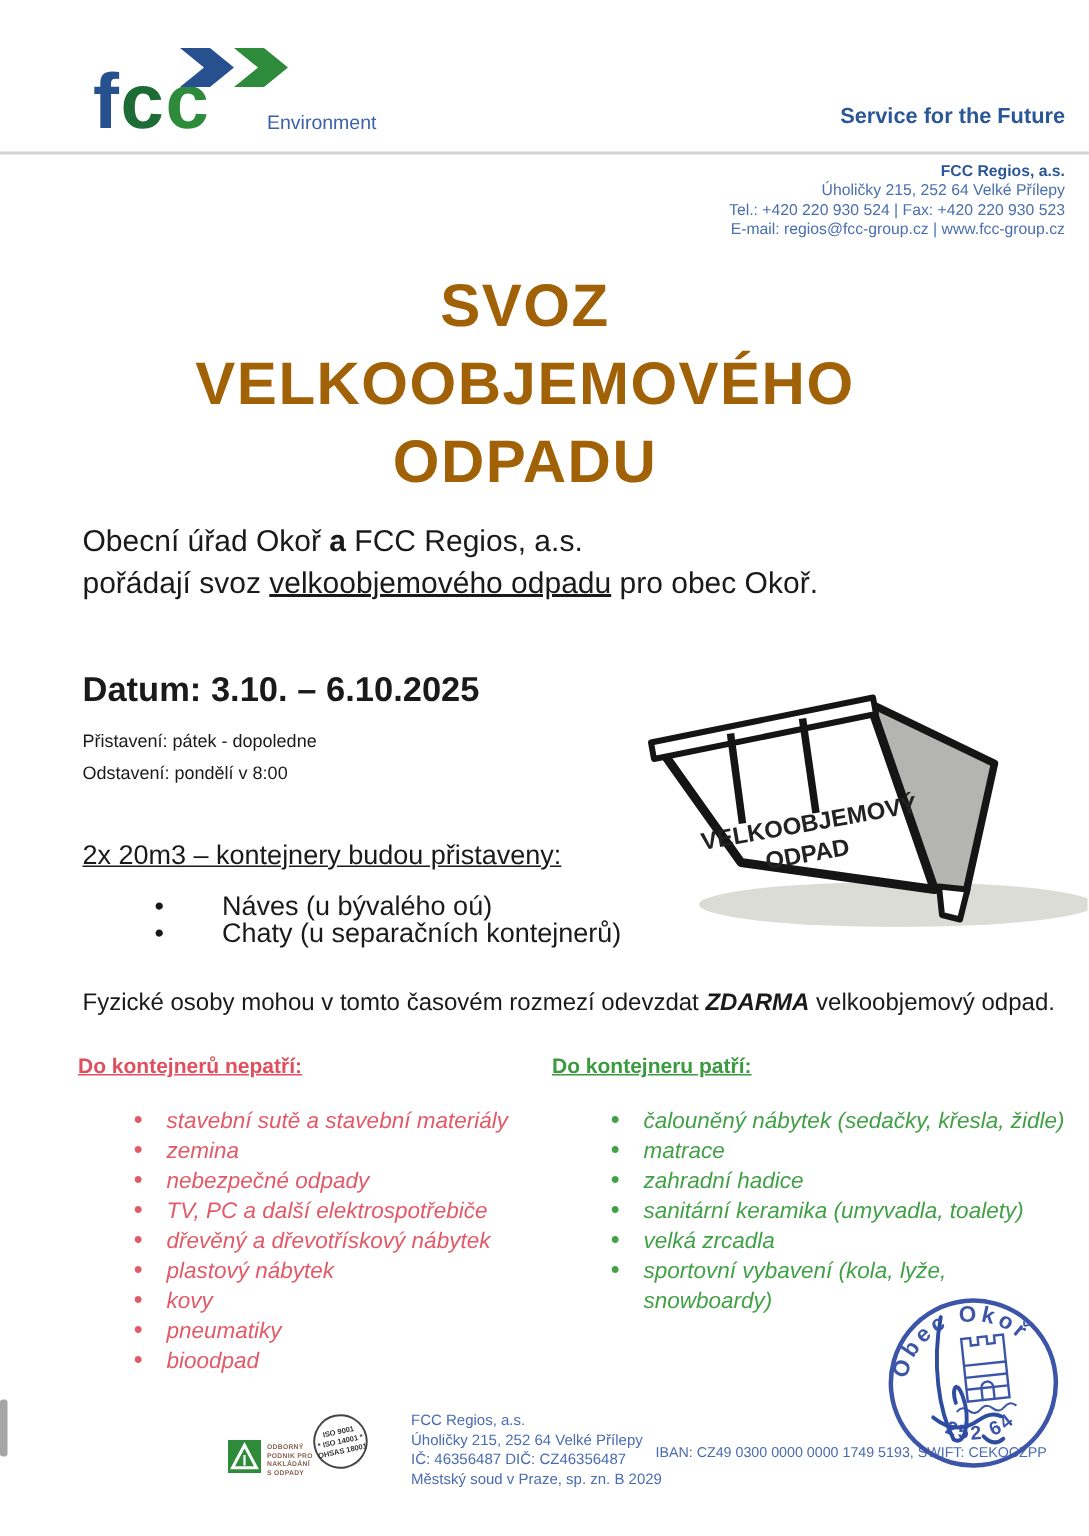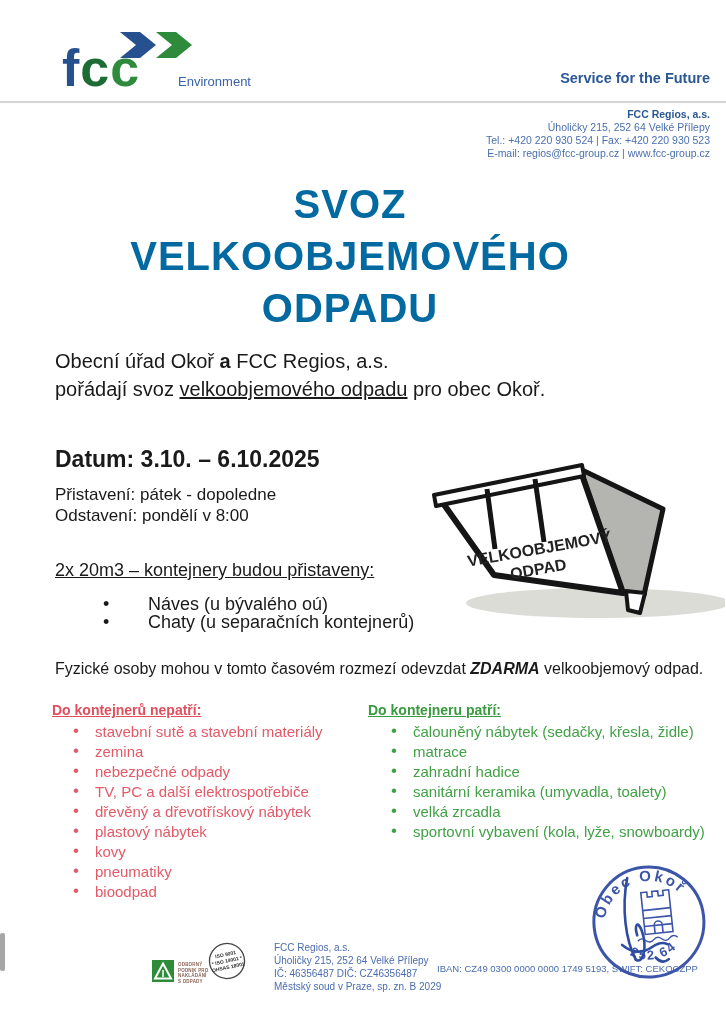--- a/index.html
+++ b/index.html
@@ -16,46 +16,46 @@
   .logo-letters .l-green2{color:#2e8b3c;}
   .logo-sub{position:absolute;left:178px;top:74px;font-size:13px;color:#3b62a8;}
   .chevrons{position:absolute;left:120px;top:30px;}
   .tagline{position:absolute;right:16px;top:70px;font-size:14.5px;font-weight:bold;color:#2b5797;}
   .head-rule{position:absolute;left:0;top:101px;width:726px;height:2px;background:#d4d4d4;}
   .contact{position:absolute;right:16px;top:108px;text-align:right;font-size:10.5px;line-height:13px;color:#4a6fad;}
   .contact .co{font-weight:bold;color:#2b5797;}
 
   
   .title{position:absolute;left:0;top:178px;width:700px;text-align:center;
-         font-size:40px;font-weight:bold;line-height:52px;color:#0369a1;letter-spacing:1px;}
+         font-size:40px;font-weight:bold;line-height:52px;color:#a16207;letter-spacing:1px;}
 
   
   .intro{position:absolute;left:55px;top:347px;font-size:20px;line-height:28px;}
   .intro b{font-weight:bold;}
   .u{text-decoration:underline;}
 
   
   .datum{position:absolute;left:55px;top:446px;font-size:23px;font-weight:bold;}
-  .times{position:absolute;left:55px;top:484px;font-size:17px;line-height:21px;}
+  .times{position:absolute;left:55px;top:484px;font-size:12px;line-height:21px;}
 
   
   .skip-box{position:absolute;left:430px;top:443px;width:295px;height:182px;}
 
   
   .cont-heading{position:absolute;left:55px;top:560px;font-size:18px;text-decoration:underline;}
   .loc-row{position:absolute;left:55px;font-size:18px;margin-left:48px;}
   .loc-row .blt{display:inline-block;width:45px;}
   .free-note{position:absolute;left:55px;top:660px;font-size:16px;}
   .free-note b{font-weight:bold;font-style:italic;}
 
   
   .col-head{position:absolute;top:702px;font-size:14px;font-weight:bold;text-decoration:underline;}
   .col-head.red{left:52px;color:#e04f5e;}
   .col-head.green{left:368px;color:#3a9a3f;}
-  ul.col-list{position:absolute;top:722px;margin:0;padding:0;list-style:none;font-size:15px;line-height:20px;}
+  ul.col-list{position:absolute;top:722px;margin:16px;padding:0;list-style:none;font-size:15px;line-height:20px;font-style:italic;}
   ul.col-list.red{left:73px;color:#e25a67;}
   ul.col-list.green{left:391px;color:#42a147;}
   ul.col-list li{position:relative;padding-left:22px;}
   ul.col-list li::before{content:"•";position:absolute;left:0;top:-1px;font-size:17px;}
 
   
   .smudge{position:absolute;left:0;top:933px;width:5px;height:38px;background:#777;opacity:.65;border-radius:2px;}
   .eco{position:absolute;left:152px;top:960px;display:flex;align-items:flex-start;}
   .eco-text{margin-left:4px;font-size:4.5px;line-height:5.5px;color:#8a6355;font-weight:bold;letter-spacing:.2px;margin-top:2px;}
   .iso{position:absolute;left:207px;top:941px;}

